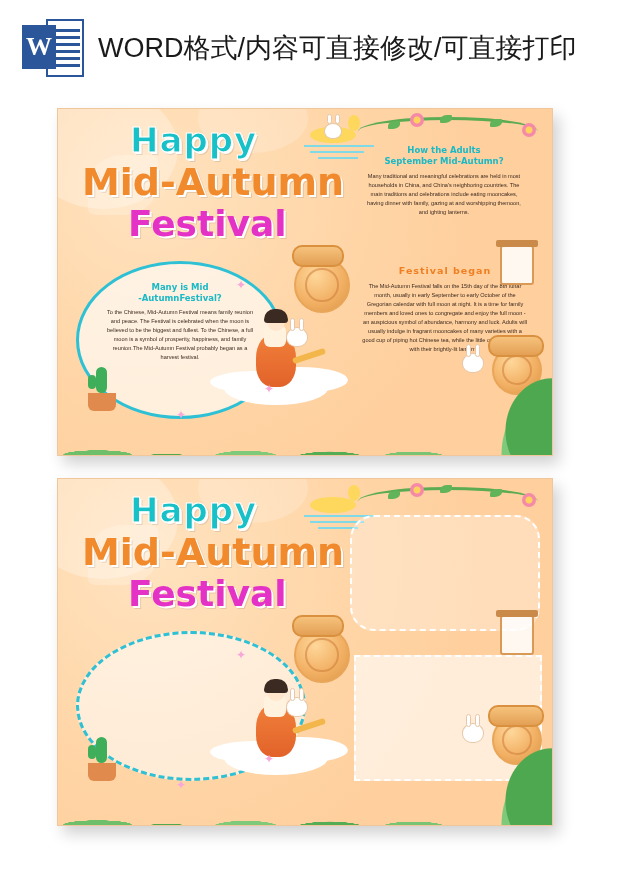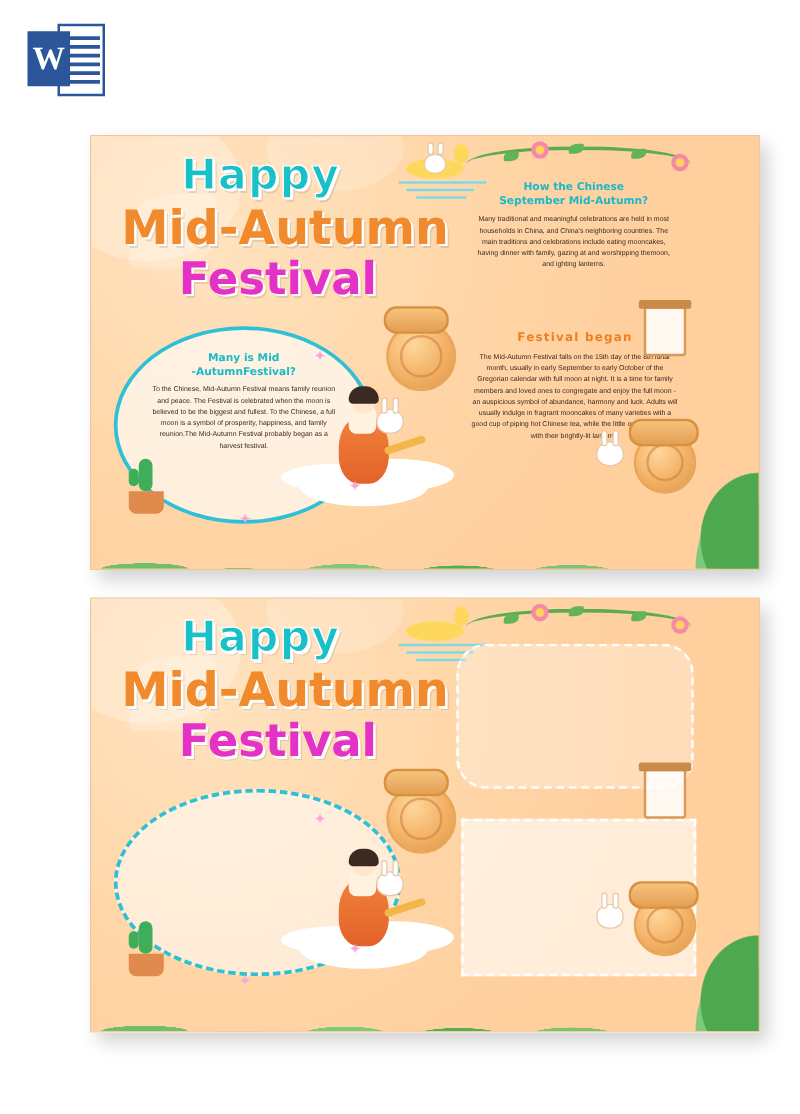--- a/index.html
+++ b/index.html
@@ -64,22 +64,22 @@
     font-size: 27px;
     color: #1a1a1a;
     font-family: "Liberation Sans", sans-serif;
     letter-spacing: 0px;
     white-space: nowrap;
   }
 
   
   .poster {
     position: absolute;
-    left: 72px;
-    width: 536px;
+    left: 57px;
+    width: 496px;
     box-sizing: border-box;
     overflow: hidden;
     background:
       radial-gradient(circle at 18% 22%, #ffe3c0 0%, #ffd6a8 40%, #ffcf9d 70%),
       linear-gradient(160deg, #ffe6c8 0%, #ffd2a4 45%, #f9c38f 100%);
     border: 1px solid #f0c79d;
   }
   .poster.p1 { top: 108px; height: 348px; box-shadow: 6px 8px 14px rgba(0,0,0,.18); }
   .poster.p2 { top: 478px; height: 348px; box-shadow: 6px 8px 14px rgba(0,0,0,.18); }
 
@@ -397,20 +397,21 @@
     <div class="sheet">
       <div class="line" style="top:8px"></div>
       <div class="line" style="top:15px"></div>
       <div class="line" style="top:22px"></div>
       <div class="line" style="top:29px"></div>
       <div class="line" style="top:36px"></div>
       <div class="line" style="top:43px"></div>
     </div>
     <div class="block">W</div>
   </div>
+  <div class="header-title">WORD格式/内容可直接修改/可直接打印</div>
 </div>
 
 <div class="poster p1">
 
   <div class="blob" style="left:-30px;top:-20px;width:150px;height:120px;background:rgba(255,255,255,.28)"></div>
   <div class="leafy" style="left:30px;top:46px;width:70px;height:60px;background:rgba(255,255,255,.22)"></div>
   <div class="blob" style="left:140px;top:-26px;width:110px;height:70px;background:rgba(255,255,255,.2)"></div>
 
   <div class="vine" style="left:300px;top:8px;width:180px;height:26px;"></div>
   <div class="vine-leaf" style="left:330px;top:12px"></div>
@@ -424,21 +425,21 @@
   </div>
   <div class="water-lines" style="left:246px;top:36px"></div>
 
   <div class="title-wrap">
     <div class="t-happy">Happy</div>
     <div class="t-mid">Mid-Autumn</div>
     <div class="t-fest">Festival</div>
   </div>
 
   <div class="box-howto">
-    <div class="panel-head">How the Chinese</div>
+    <div class="panel-head">How the Adults</div>
     <div class="panel-head">September Mid-Autumn?</div>
     <div class="panel-body center" style="margin-top:4px">Many traditional and meaningful celebrations are held in most households in China, and China's neighboring countries. The main traditions and celebrations include eating mooncakes, having dinner with family, gazing at and worshipping themoon, and ighting lanterns.</div>
   </div>
 
   <div class="box-custom">
     <div class="panel-head orange">Festival began</div>
     <div class="panel-body center" style="margin-top:4px">The Mid-Autumn Festival falls on the 15th day of the 8th lunar month,  usually in early September to early October of the Gregorian calendar with full moon at night.   It is a time for family members and loved ones to congregate and enjoy the full moon - an auspicious symbol of abundance,  harmony and luck. Adults will usually indulge in fragrant mooncakes of many varieties with a good cup of piping hot Chinese tea, while the little ones run around with their brightly-lit lanterns.</div>
   </div>
 
   <div class="oval-panel">

